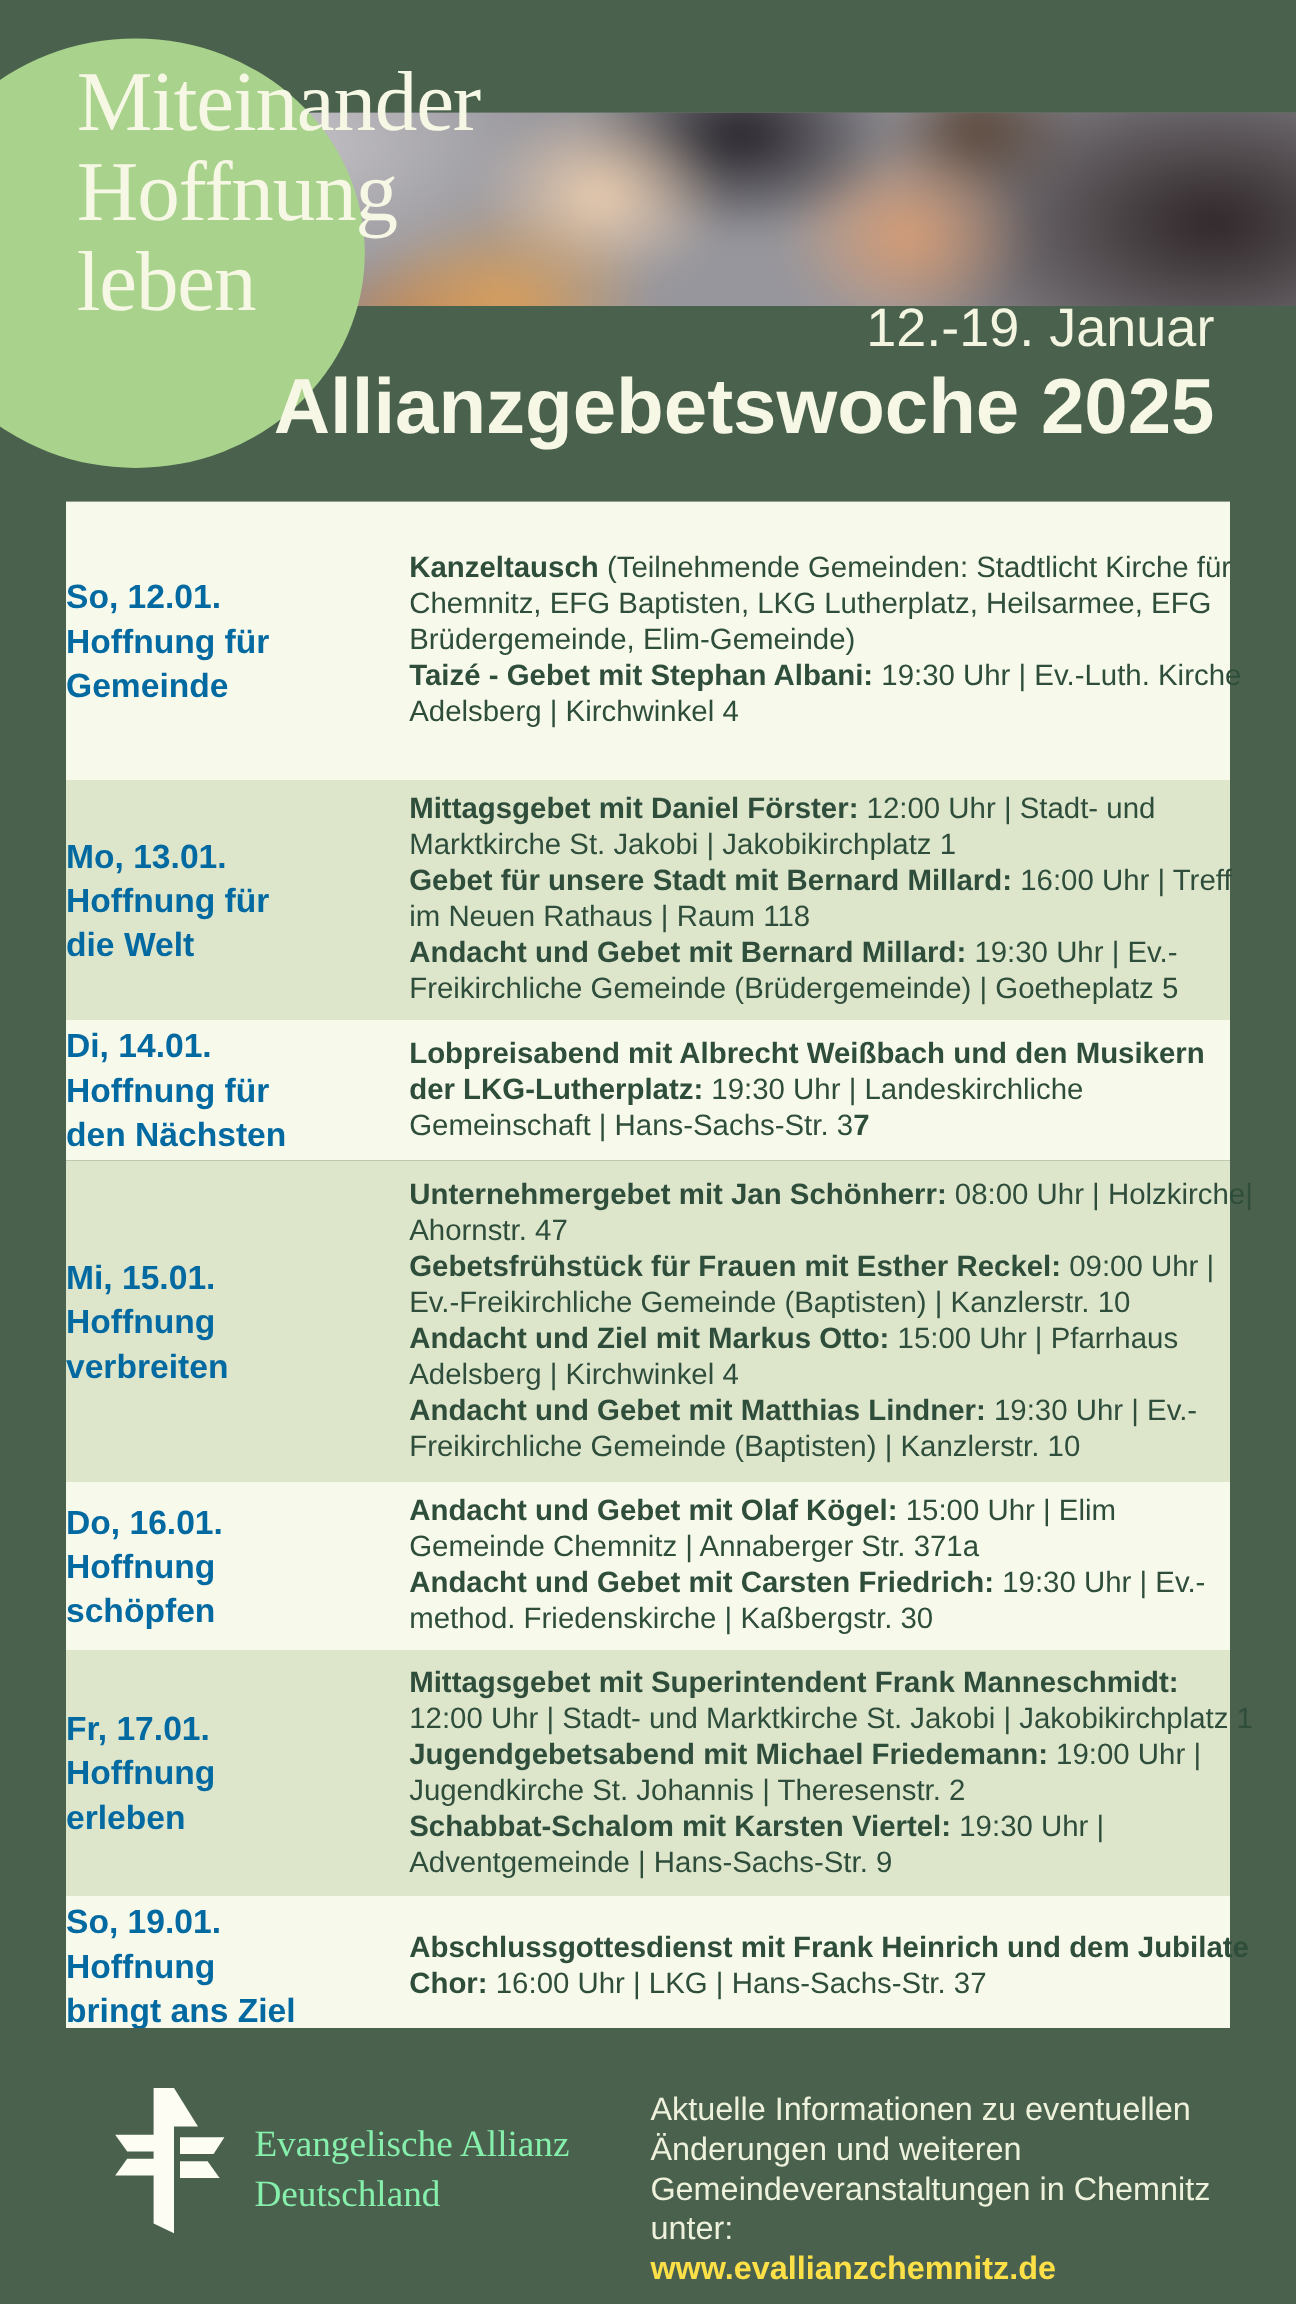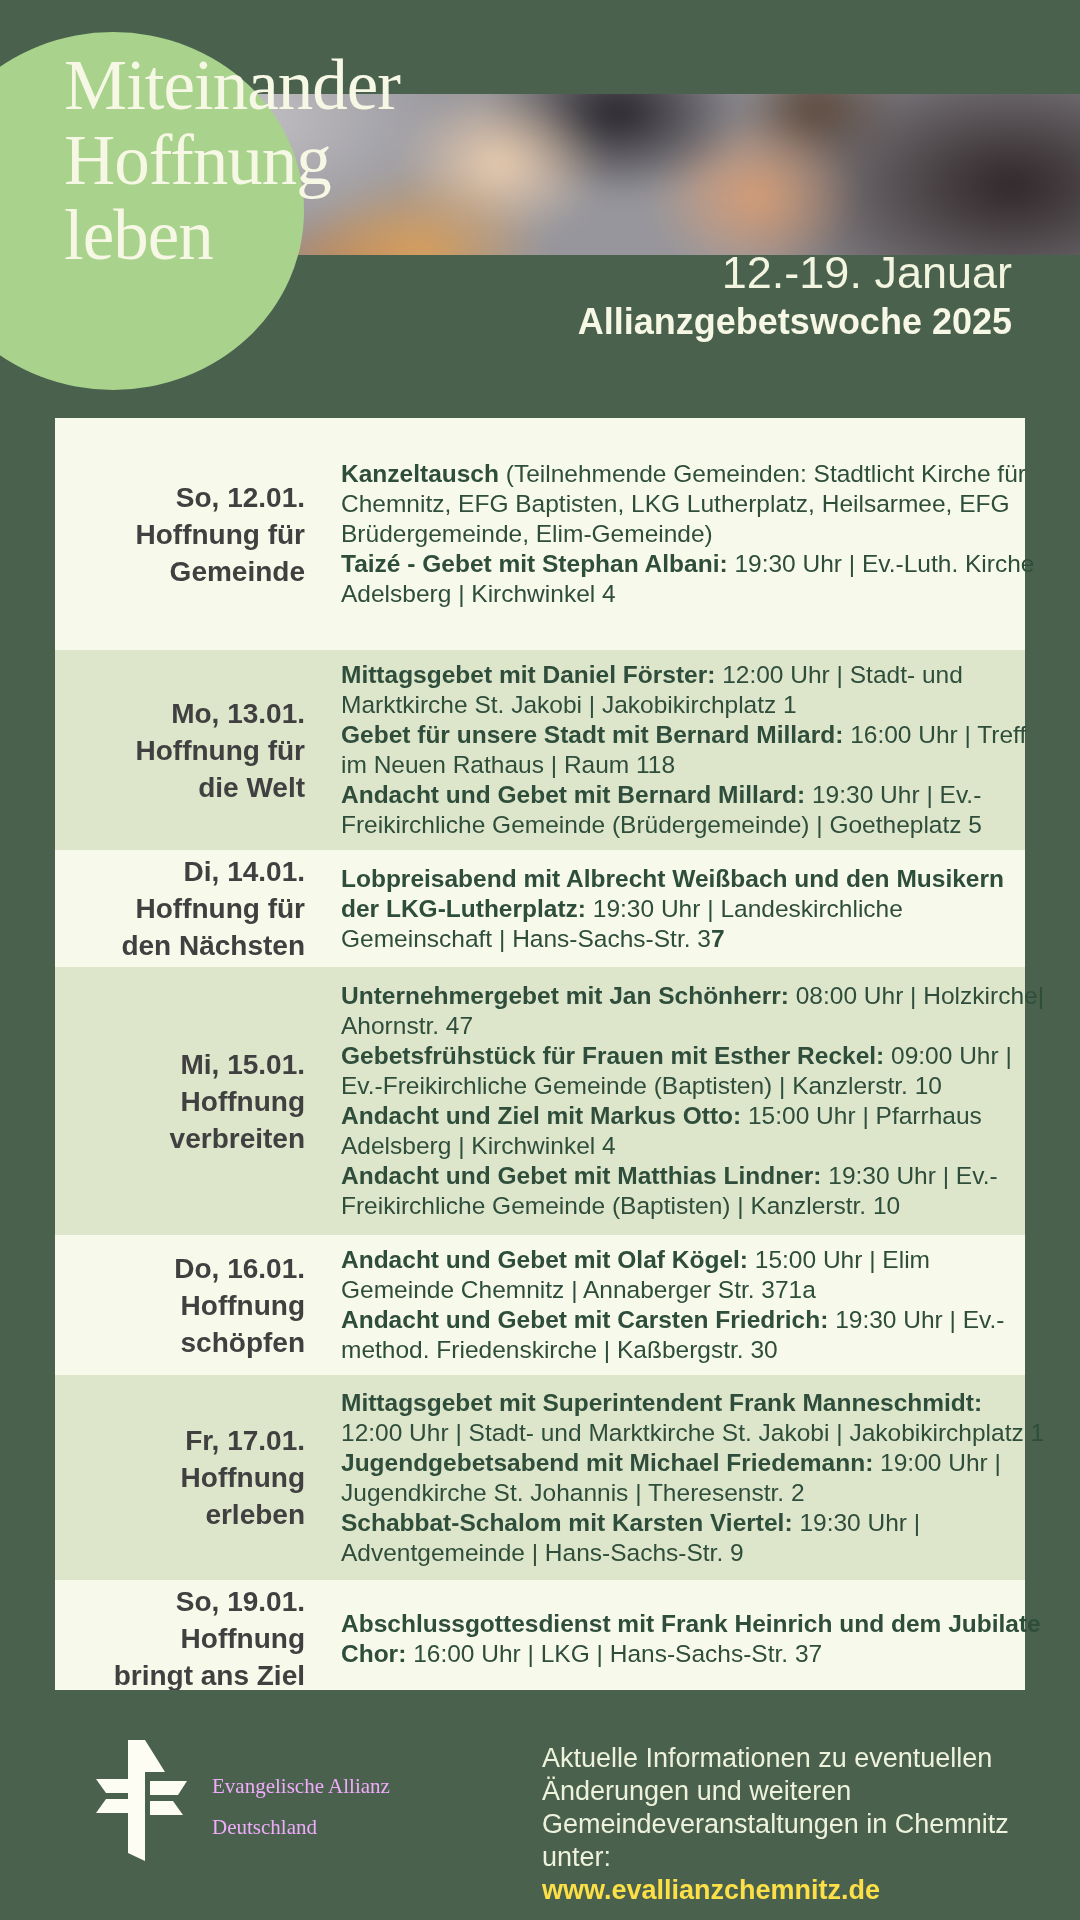--- a/index.html
+++ b/index.html
@@ -17,43 +17,43 @@
       radial-gradient(150px 110px at 38% 45%, #eccdae 0%, rgba(236,205,174,0) 70%),
       radial-gradient(200px 120px at 50% 22%, #232127 0%, rgba(35,33,39,0) 70%),
       radial-gradient(150px 120px at 64% 60%, #d89e76 0%, rgba(216,158,118,0) 70%),
       radial-gradient(120px 90px at 70% 20%, #5a4638 0%, rgba(90,70,56,0) 70%),
       radial-gradient(380px 220px at 90% 55%, #2e2527 0%, rgba(46,37,39,0) 78%),
       radial-gradient(190px 110px at 24% 100%, #c07b43 0%, rgba(192,123,67,0) 70%);}
   .circle{position:absolute;left:-78px;top:32px;width:382px;height:358px;border-radius:50%;background:#a9d38c;}
   .main-title{position:absolute;left:64px;top:48px;margin:0;font-family:"Liberation Serif",serif;font-weight:normal;
     font-size:71px;line-height:75px;color:#f6f7e4;letter-spacing:-1px;}
   .date-range{position:absolute;right:68px;top:247px;font-size:45px;color:#f3f5e0;font-weight:normal;}
-  .subtitle{position:absolute;right:68px;top:301px;font-size:36px;color:#f6f7e4;font-weight:bold;}
+  .subtitle{position:absolute;right:68px;top:301px;font-size:65px;color:#f6f7e4;font-weight:bold;}
 
   
   .table{position:absolute;left:55px;top:418px;width:970px;}
   .row{display:flex;align-items:center;}
   .row.light{background:#f7f9ea;}
   .row.green{background:#dde5cb;}
   .row:nth-child(1){min-height:232px;}
   .row:nth-child(2){min-height:198px;}
   .row:nth-child(3){min-height:117px;}
   .row:nth-child(4){min-height:268px;}
   .row:nth-child(5){min-height:135px;}
   .row:nth-child(6){min-height:205px;}
   .row:nth-child(7){min-height:117px;}
-  .day{width:250px;flex:0 0 250px;text-align:right;font-weight:bold;color:#404040;font-size:28px;line-height:37px;}
+  .day{width:250px;flex:0 0 250px;text-align:left;font-weight:bold;color:#0369a1;font-size:28px;line-height:37px;}
   .events{width:705px;flex:0 0 705px;color:#2e4d3b;font-size:24.5px;line-height:30px;padding:10px 15px 10px 0;margin-left:36px;}
   .events p{margin:0;}
   .events b{color:#2e4d3b;}
 
   
   .footer{position:absolute;left:0;top:1690px;width:1080px;height:230px;background:#4a624d;}
   .logo{position:absolute;left:88px;top:44px;width:100px;height:132px;}
-  .brand{position:absolute;left:212px;top:76px;font-family:"Liberation Serif",serif;font-size:21px;line-height:41px;color:#f0abfc;}
+  .brand{position:absolute;left:212px;top:76px;font-family:"Liberation Serif",serif;font-size:31px;line-height:41px;color:#86efac;}
   .info{position:absolute;right:58px;top:52px;width:480px;text-align:left;color:#eef2dc;font-size:27px;line-height:33px;}
   .info b{color:#fde047;}
 </style>
 </head>
 <body>
 
 <div class="page">
 
   <header class="header">
     <div class="photo">

